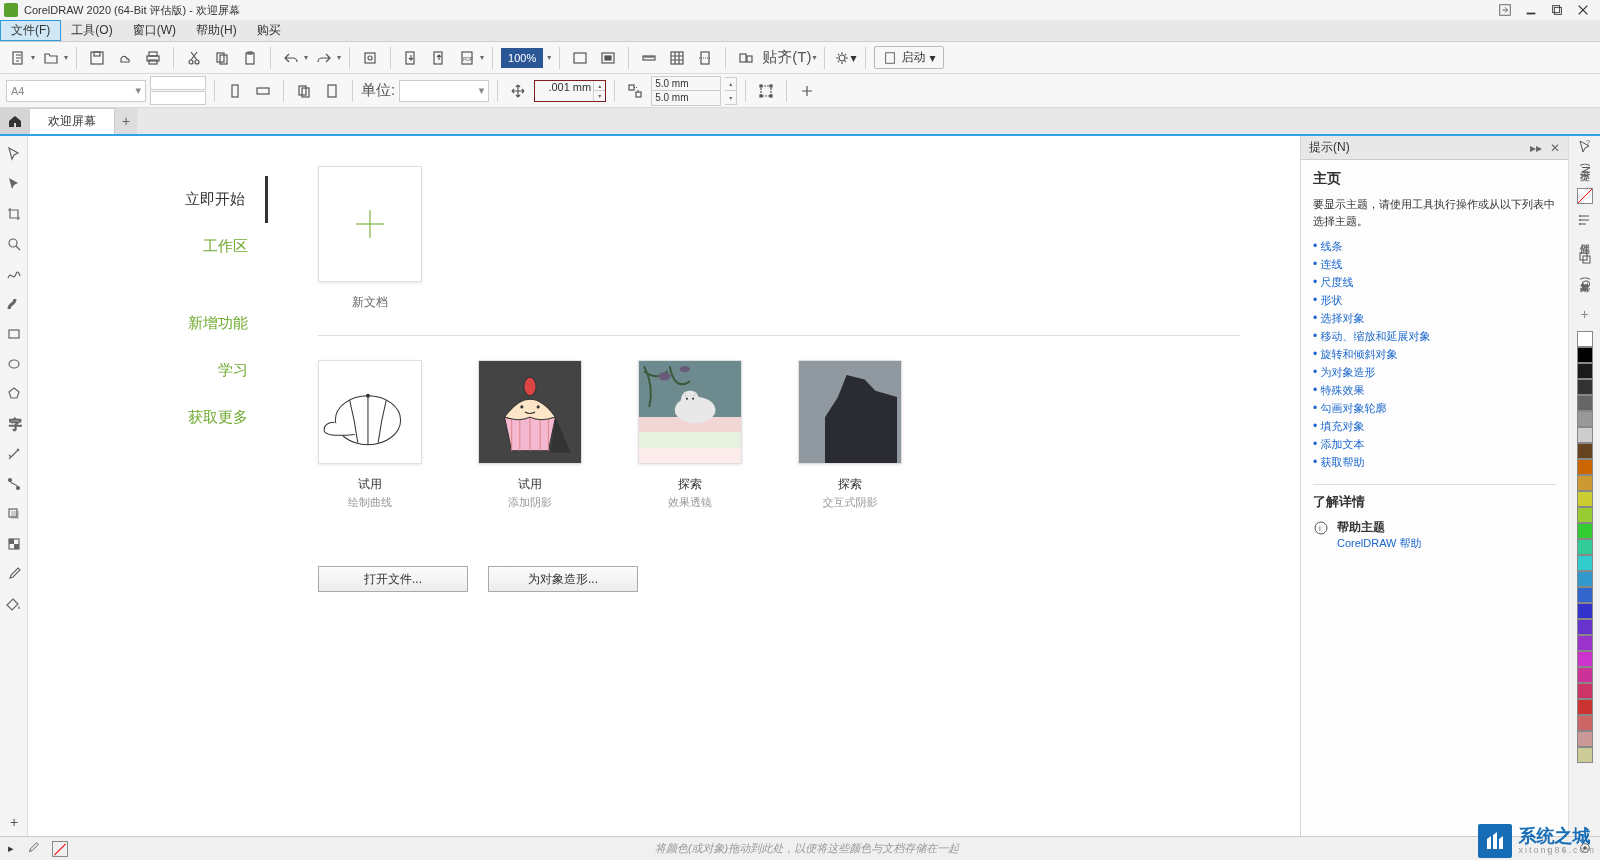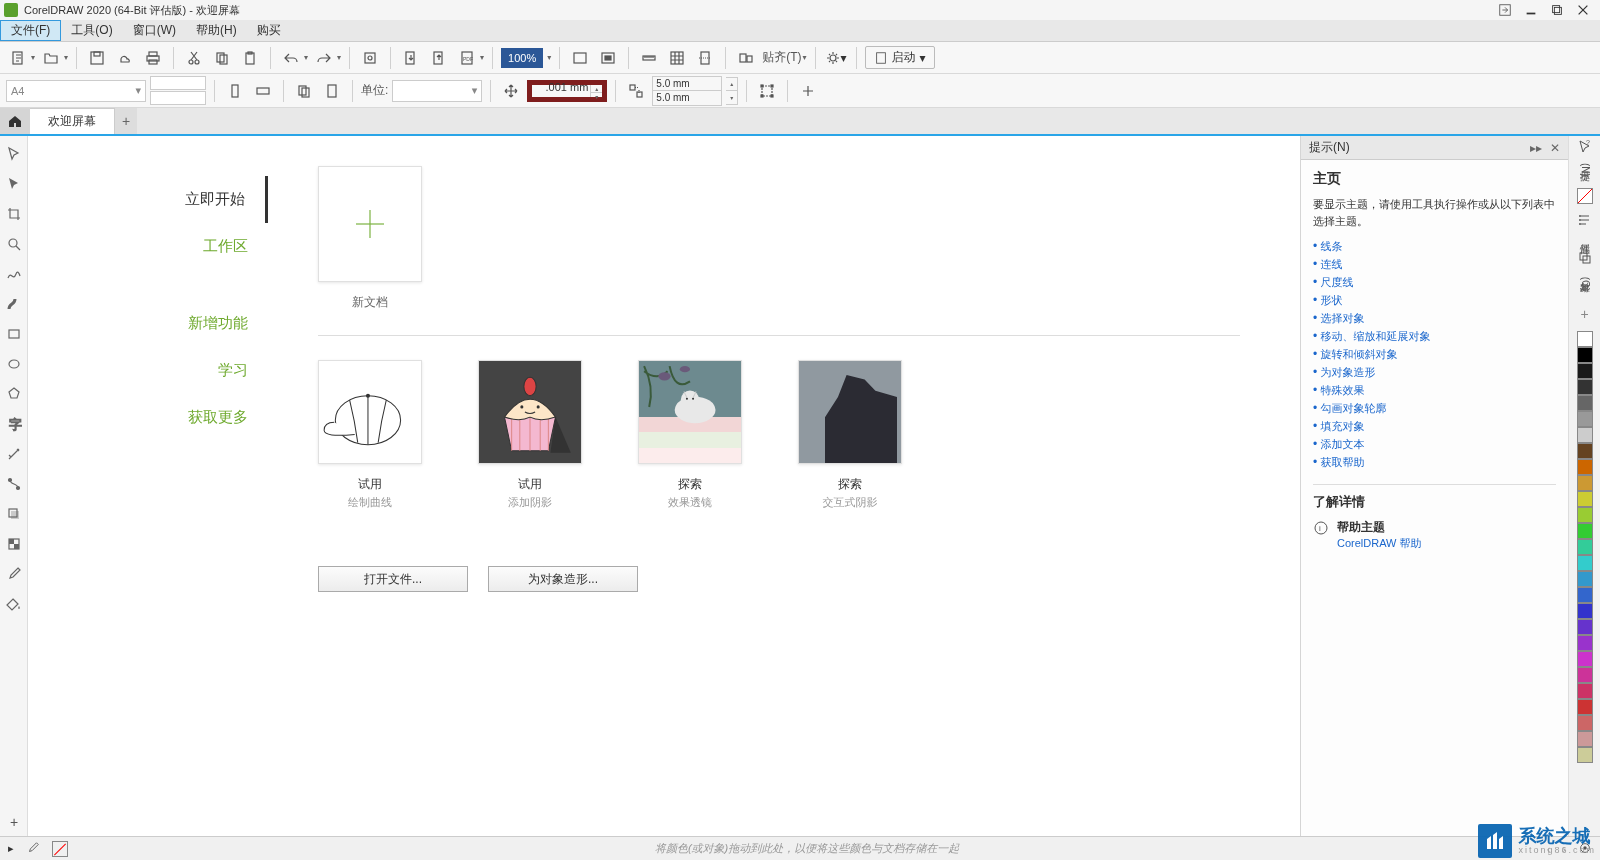--- a/index.html
+++ b/index.html
@@ -23,23 +23,23 @@
 .toolbar.row2 { height: 34px; }
 .tb-btn { width: 24px; height: 24px; display: flex; align-items: center; justify-content: center; cursor: pointer; border-radius: 2px; }
 .tb-btn svg { width: 16px; height: 16px; stroke: #555; fill: none; stroke-width: 1.2; }
 .tb-sep { width: 1px; height: 22px; background: #d0d0d0; margin: 0 4px; }
 .tb-dropdown { display: flex; align-items: center; cursor: pointer; }
 .tb-dropdown .chev { font-size: 8px; color: #666; margin-left: 1px; }
 .tb-zoom { background: #2b5797; color: #fff; padding: 0 6px; height: 20px; display: flex; align-items: center; font-size: 11px; border: 1px solid #2b5797; }
 .tb-launch { border: 1px solid #bbb; padding: 2px 8px; display: flex; align-items: center; gap: 4px; font-size: 12px; cursor: pointer; border-radius: 2px; }
 .tb-field-stack { display: flex; flex-direction: column; gap: 1px; }
 .tb-field-stack input { height: 14px; width: 56px; font-size: 10px; border: 1px solid #ccc; text-align: right; padding-right: 18px; }
-.tb-label { font-size: 12px; color: #555; }
+.tb-label { font-size: 15px; color: #555; }
 .paper-select { width: 140px; height: 22px; border: 1px solid #ccc; background: #fff; display: flex; align-items: center; padding: 0 4px; font-size: 11px; color: #888; }
-.mm-field { width: 80px; height: 22px; border: 5px solid #7f1d1d; display: flex; align-items: center; justify-content: flex-end; padding: 0 14px 8px 4px; font-size: 11px; position: relative; }
+.mm-field { width: 72px; height: 22px; border: 1px solid #7f1d1d; display: flex; align-items: center; justify-content: flex-end; padding: 0 14px 8px 4px; font-size: 11px; position: relative; }
 .spinner { position: absolute; right: 0; top: 0; width: 12px; height: 100%; display: flex; flex-direction: column; border-left: 1px solid #ccc; }
 .spinner div { flex: 1; font-size: 6px; display: flex; align-items: center; justify-content: center; color: #666; cursor: pointer; }
 .spinner div:first-child { border-bottom: 1px solid #ccc; }
 .dual-mm { display:flex; flex-direction:column; border:1px solid #ccc; }
 .dual-mm .row { width: 68px; height:14px; display:flex; align-items:center; font-size:10px; padding:0 3px; position:relative;}
 .dual-mm .row:first-child { border-bottom:1px solid #ccc; }
 
 
 .doc-tabs { height: 28px; background: #e8e8e8; display: flex; align-items: stretch; border-bottom: 2px solid #29a5e8; position: relative; }
 .home-tab { width: 30px; background: #d5d5d5; display: flex; align-items: center; justify-content: center; cursor: pointer; }

